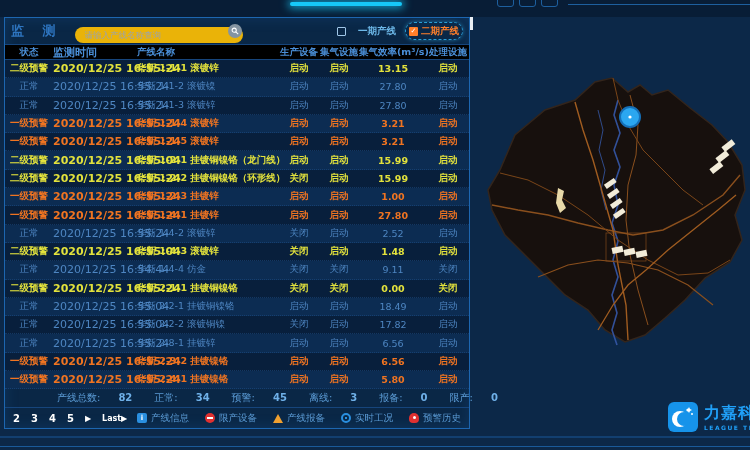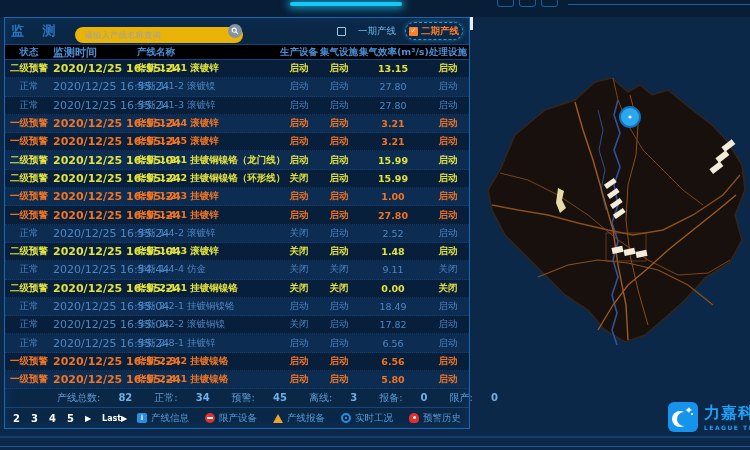--- a/index.html
+++ b/index.html
@@ -28,21 +28,21 @@
   }
   
   .toolbar { height:26px; display:flex; align-items:center; padding:0 6px; }
   .title { font-size:13px; font-weight:bold; color:#2e75c0; letter-spacing:7px; white-space:nowrap; }
   .search-wrap { position:relative; margin-left:12px; width:168px; height:16px; }
   .search-input { width:168px; height:16px; border:none; border-radius:8px; background:#eab308;
     font-size:8.5px; color:#333; padding:0 20px 0 10px; outline:none; font-family:"DejaVu Sans",sans-serif; }
   .search-input::placeholder { color:#9aa3ad; }
   .search-btn { position:absolute; right:1px; top:1px; width:14px; height:14px; border-radius:50%;
     background:#8494a2; display:flex; align-items:center; justify-content:center; cursor:pointer; }
-  .phase1 { margin-left:auto; display:flex; align-items:center; gap:12px; color:#6db8e8; font-size:9.5px; white-space:nowrap; }
+  .phase1 { margin-left:auto; display:flex; align-items:center; gap:12px; color:#6db8e8; font-size:9.5px; white-space:nowrap;font-weight:bold; }
   .cbx { width:9px; height:9px; border:1px solid #9fc6e8; border-radius:1px; background:transparent; }
   .phase2-btn { margin-left:9px; display:flex; align-items:center; justify-content:center; gap:3px;
     width:58px; height:18px; border:1px dashed #2a9fd8; border-radius:10px;
     color:#ff7f2a; font-size:9.5px; font-weight:bold; white-space:nowrap;
     box-shadow:0 0 4px rgba(42,159,216,.6); cursor:pointer; }
   .cbx-on { width:9px; height:9px; border-radius:1px; background:#ff7f2a; color:#fff; font-size:7px;
     line-height:9px; text-align:center; }
 
   
   .thead { height:16px; display:flex; align-items:center; color:#4a8fd8; font-size:9.5px; font-weight:bold;

